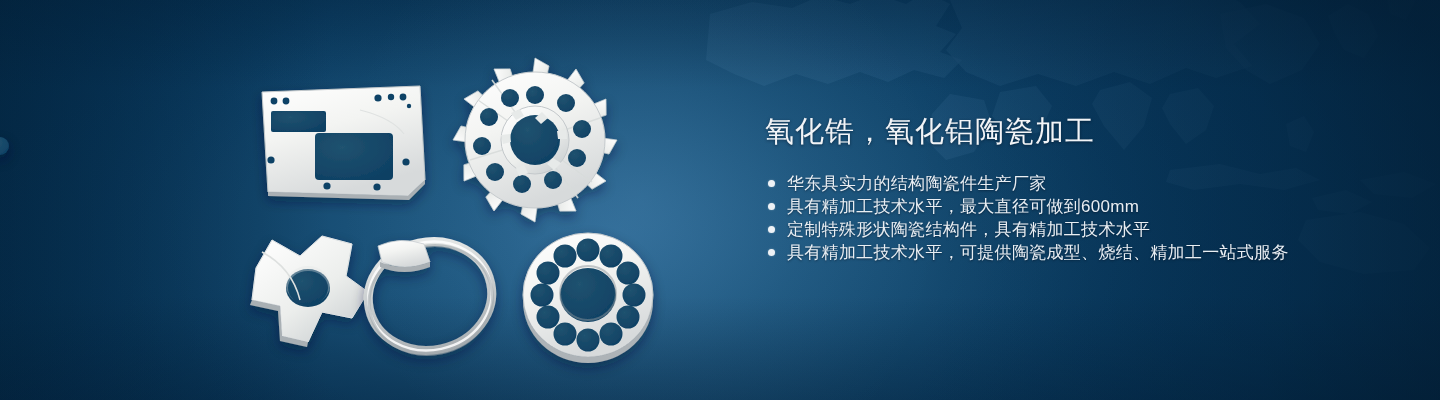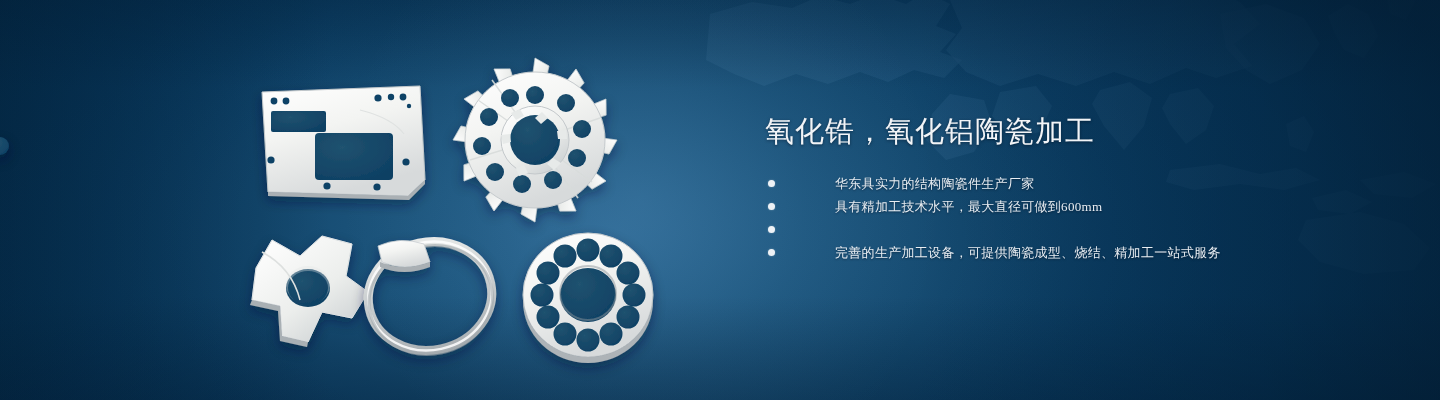--- a/index.html
+++ b/index.html
@@ -48,21 +48,21 @@
     pointer-events:none;
   }
   .worldmap svg{width:100%;height:100%;display:block;}
 
   
   .parts{position:absolute;left:0;top:0;width:720px;height:400px;}
   .parts svg{display:block;}
 
   
   .textcol{
-    position:absolute;left:765px;top:0;width:620px;height:308px;font-family:Liberation Serif, serif;
+    position:absolute;left:765px;top:0;width:620px;height:308px;
   }
   .headline{
     position:absolute;left:0;top:112px;
     font-size:29px;
     line-height:38px;
     letter-spacing:1px;
     color:#f2f4f7;
     font-weight:400;
     white-space:nowrap;
     text-shadow:0 1px 3px rgba(0,14,30,.55);
@@ -77,25 +77,24 @@
     white-space:nowrap;
   }
   .dot{
     width:7px;height:7px;border-radius:50%;
     background:#eef2f6;
     margin-left:3px;margin-right:12px;
     flex:0 0 auto;
     box-shadow:0 0 2px rgba(255,255,255,.35);
   }
   .bullet-text{
-    font-size:13px;
+    font-size:17px;
     color:#e9eef3;
     letter-spacing:.3px;
     text-shadow:0 1px 2px rgba(0,14,30,.5);
-    margin-left:48px;
   }
 </style>
 </head>
 <body>
 
 <div id="banner">
 
   <div class="bg-base"></div>
 
   <div class="worldmap">
@@ -329,21 +328,22 @@
       <li class="bullet-item">
         <span class="dot"></span>
         <span class="bullet-text">华东具实力的结构陶瓷件生产厂家</span>
       </li>
       <li class="bullet-item">
         <span class="dot"></span>
         <span class="bullet-text">具有精加工技术水平，最大直径可做到600mm</span>
       </li>
       <li class="bullet-item">
         <span class="dot"></span>
+        <span class="bullet-text">定制特殊形状陶瓷结构件，具有精加工技术水平</span>
       </li>
       <li class="bullet-item">
         <span class="dot"></span>
-        <span class="bullet-text">完善的生产加工设备，可提供陶瓷成型、烧结、精加工一站式服务</span>
+        <span class="bullet-text">具有精加工技术水平，可提供陶瓷成型、烧结、精加工一站式服务</span>
       </li>
     </ul>
 
   </div>
 </div>
 
 </body></html>

